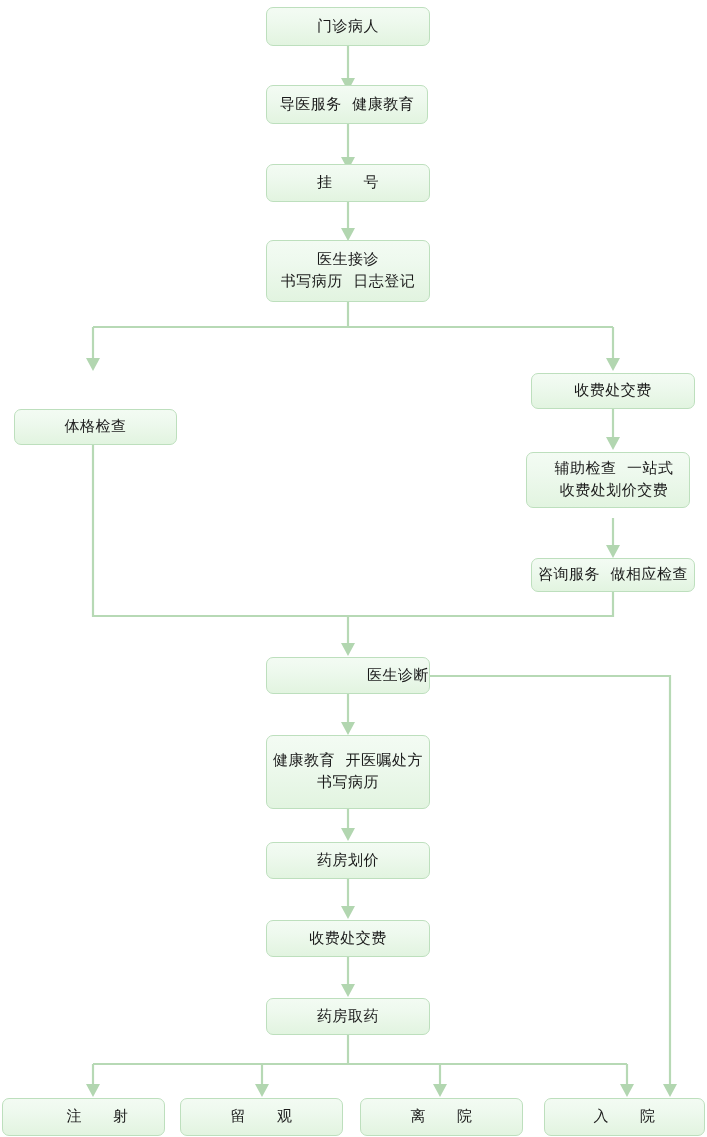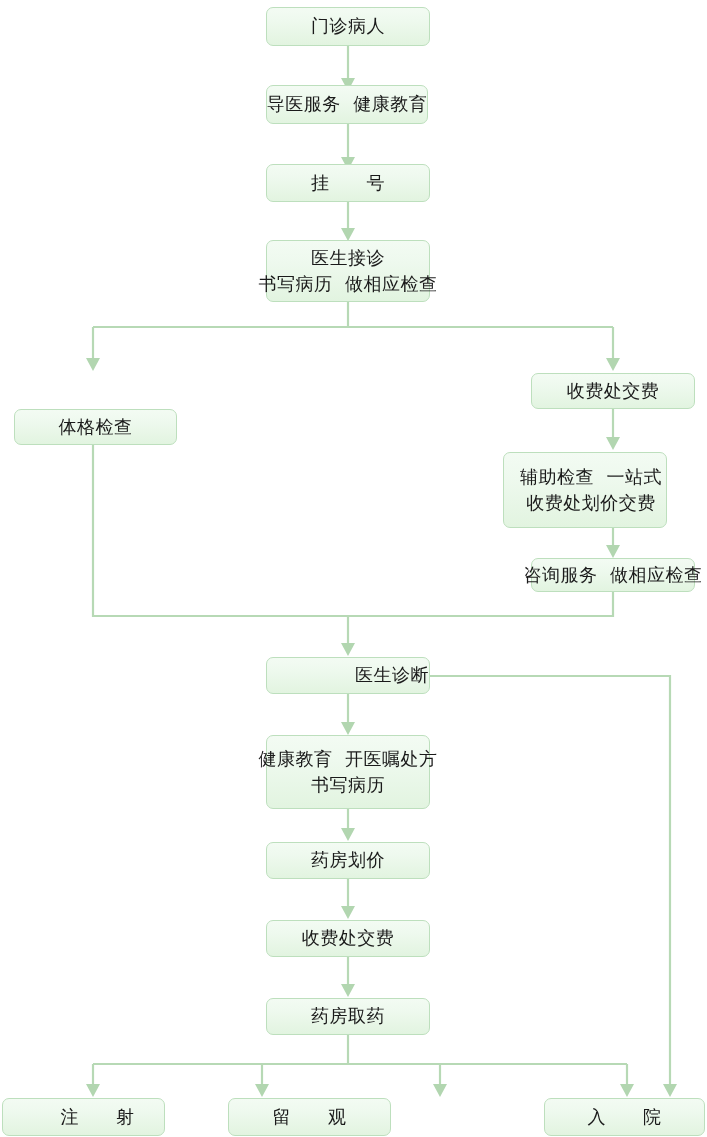--- a/index.html
+++ b/index.html
@@ -22,21 +22,21 @@
     position: absolute;
     box-sizing: border-box;
     border: 1px solid #bddfbd;
     border-radius: 7px;
     background: linear-gradient(to bottom, #f3fbf3 0%, #eef9ee 35%, #e2f4e0 100%);
     display: flex;
     flex-direction: column;
     align-items: center;
     justify-content: center;
     color: #1a1a1a;
-    font-size: 18px;
+    font-size: 15px;
     line-height: 1.45;
     letter-spacing: 0.5px;
     text-align: center;
     white-space: pre;
     z-index: 3;
   }
   .node .line2 {
     display: block;
   }
   svg#wires {
@@ -127,32 +127,32 @@
   <div class="node" style="left:266px; top:85px; width:162px; height:39px;">
     <span>导医服务  健康教育</span>
   </div>
 
   <div class="node" style="left:266px; top:164px; width:164px; height:38px;">
     <span>挂　　号</span>
   </div>
 
   <div class="node" style="left:266px; top:240px; width:164px; height:62px;">
     <span>医生接诊</span>
-    <span class="line2">书写病历  做相应检查</span>
+    <span class="line2">书写病历  日志登记</span>
   </div>
 
   <div class="node" style="left:14px; top:373px; width:163px; height:36px;margin-top:36px;">
     <span>体格检查</span>
   </div>
 
   <div class="node" style="left:531px; top:373px; width:164px; height:36px;">
     <span>收费处交费</span>
   </div>
 
-  <div class="node" style="left:503px; top:452px; width:164px; height:76px;padding-left:12px;">
+  <div class="node" style="left:526px; top:452px; width:164px; height:56px;padding-left:12px;">
     <span>辅助检查  一站式</span>
     <span class="line2">收费处划价交费</span>
   </div>
 
   <div class="node" style="left:531px; top:558px; width:164px; height:34px;">
     <span>咨询服务  做相应检查</span>
   </div>
 
   <div class="node" style="left:266px; top:657px; width:164px; height:37px;align-items:flex-end;">
     <span>医生诊断</span>
@@ -172,22 +172,25 @@
   </div>
 
   <div class="node" style="left:266px; top:998px; width:164px; height:37px;">
     <span>药房取药</span>
   </div>
 
   <div class="node" style="left:2px; top:1098px; width:163px; height:38px;padding-left:28px;">
     <span>注　　射</span>
   </div>
 
-  <div class="node" style="left:180px; top:1098px; width:163px; height:38px;margin-left:48px;">
+  <div class="node" style="left:180px; top:1098px; width:163px; height:38px;">
     <span>留　　观</span>
   </div>
 
+  <div class="node" style="left:360px; top:1098px; width:163px; height:38px;">
+    <span>离　　院</span>
+  </div>
 
   <div class="node" style="left:544px; top:1098px; width:161px; height:38px;">
     <span>入　　院</span>
   </div>
 
 </div>
 
 </body></html>

